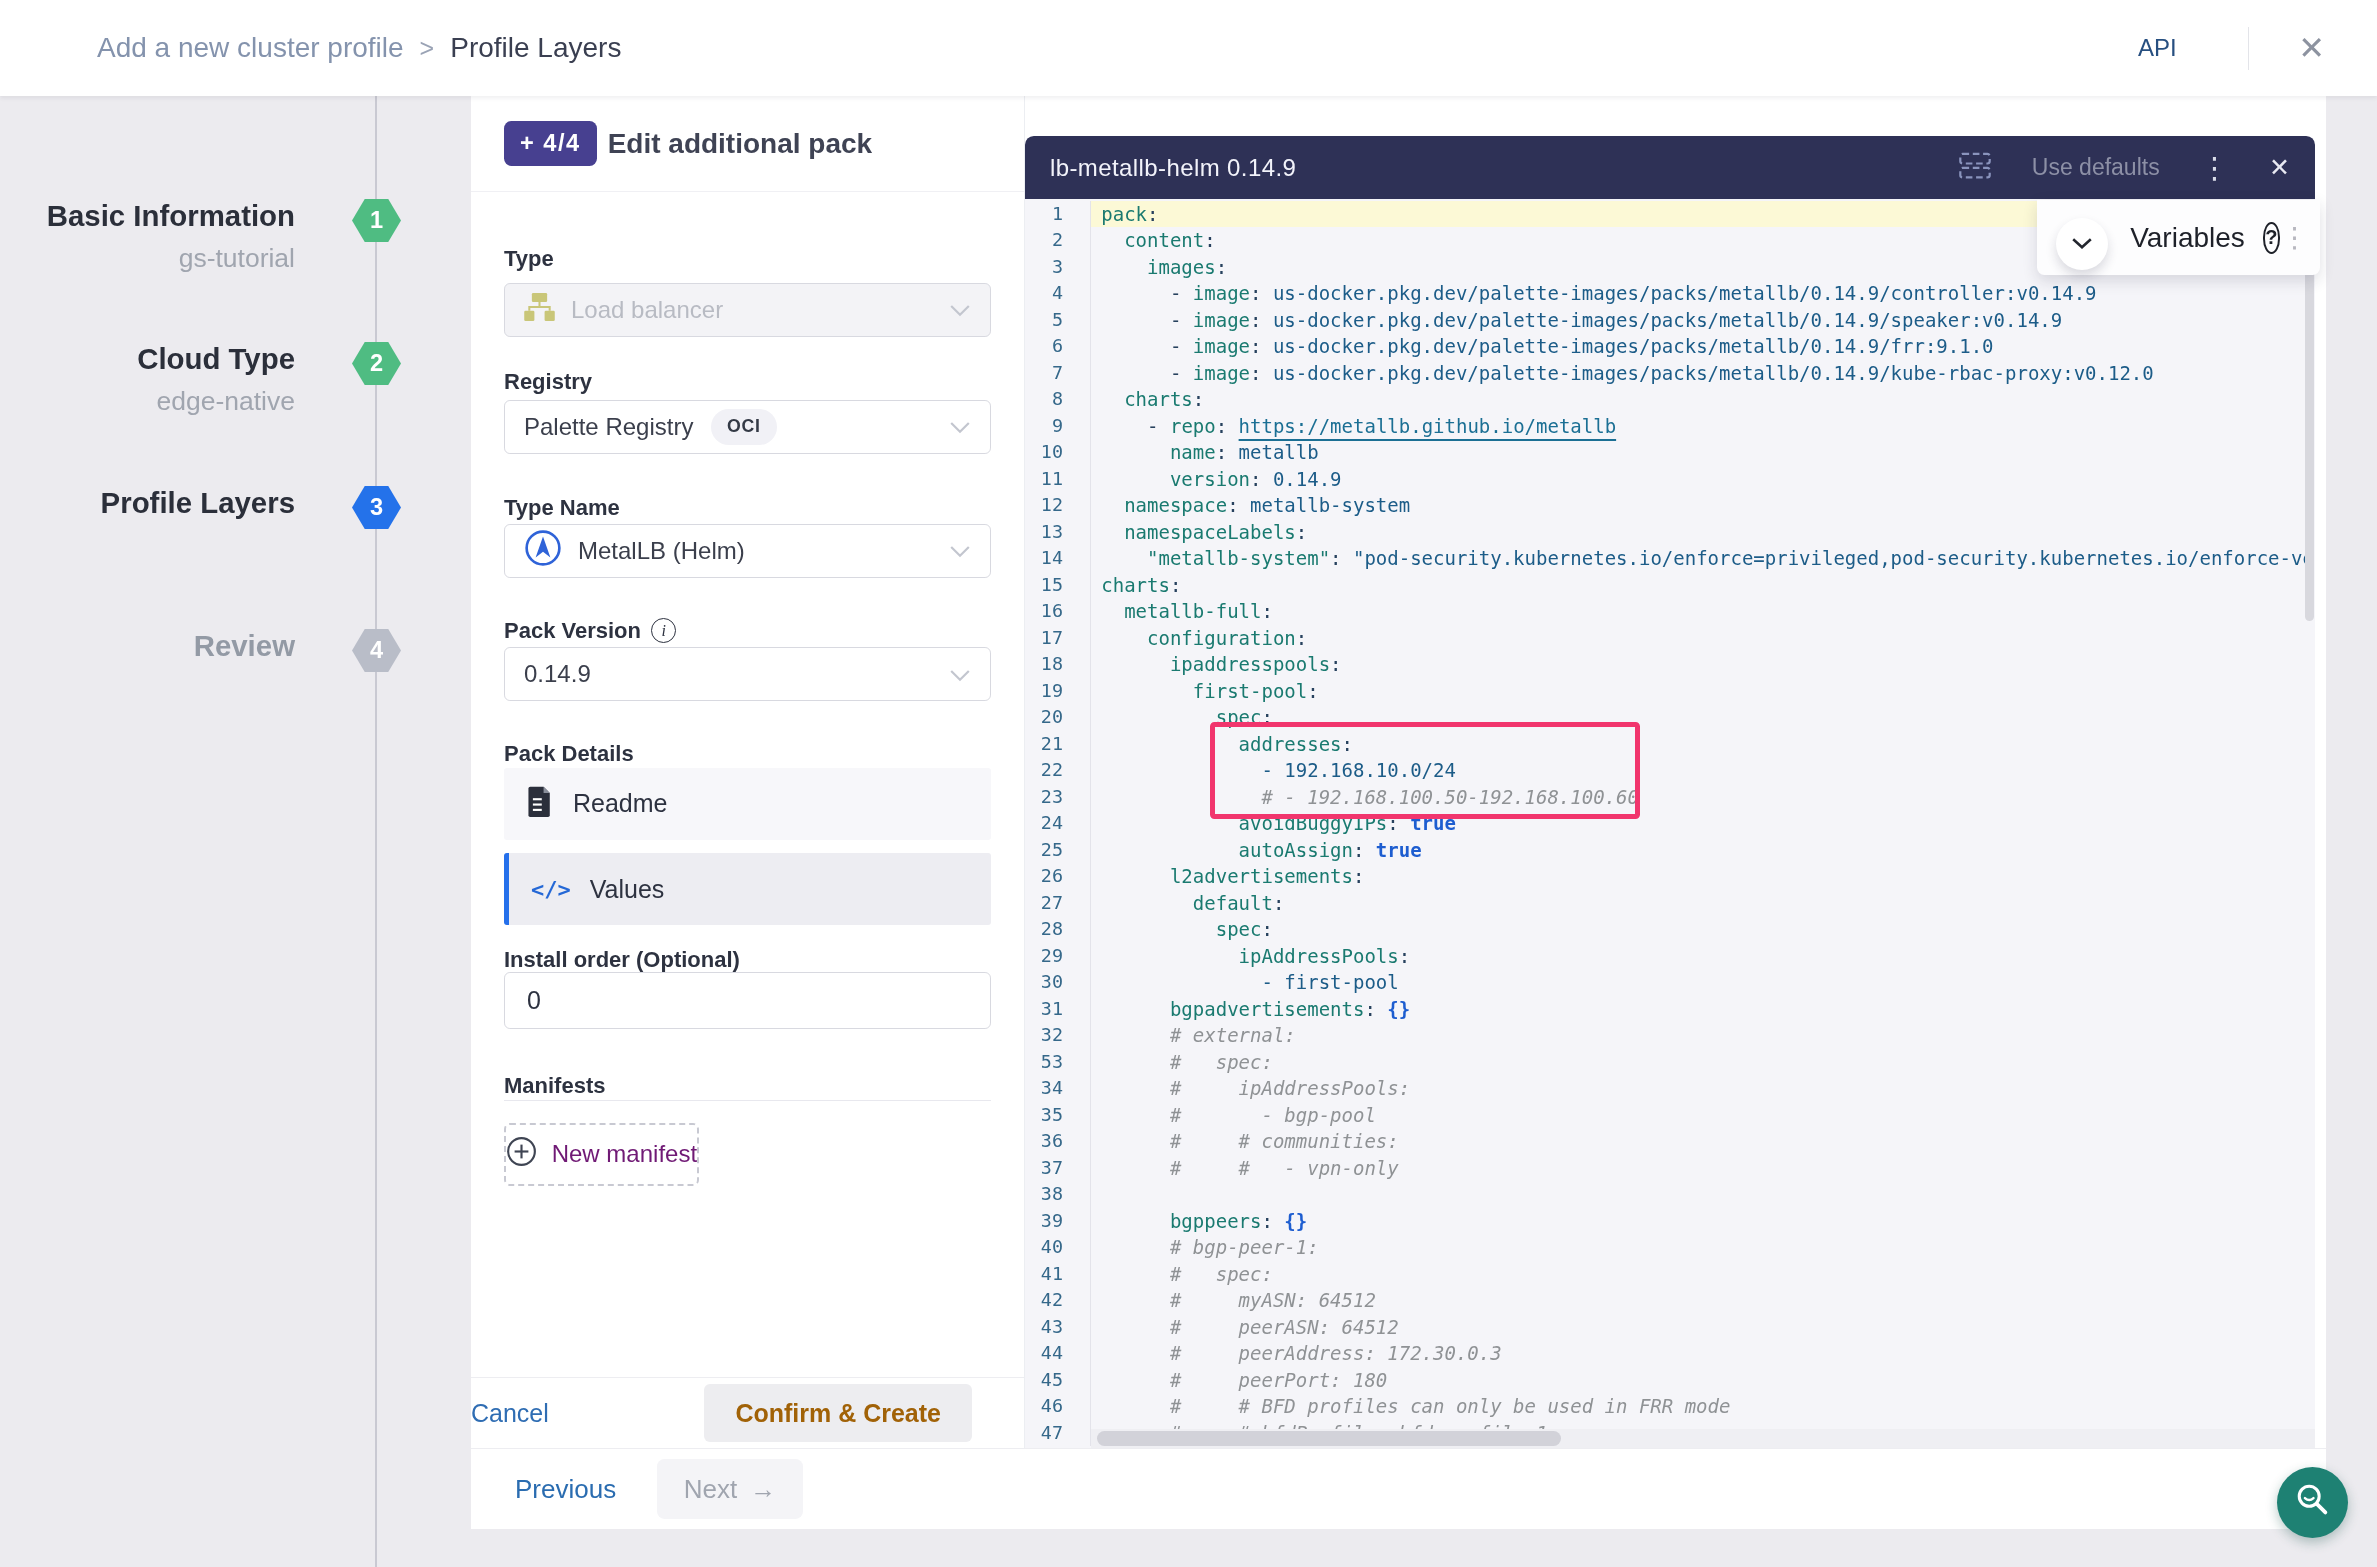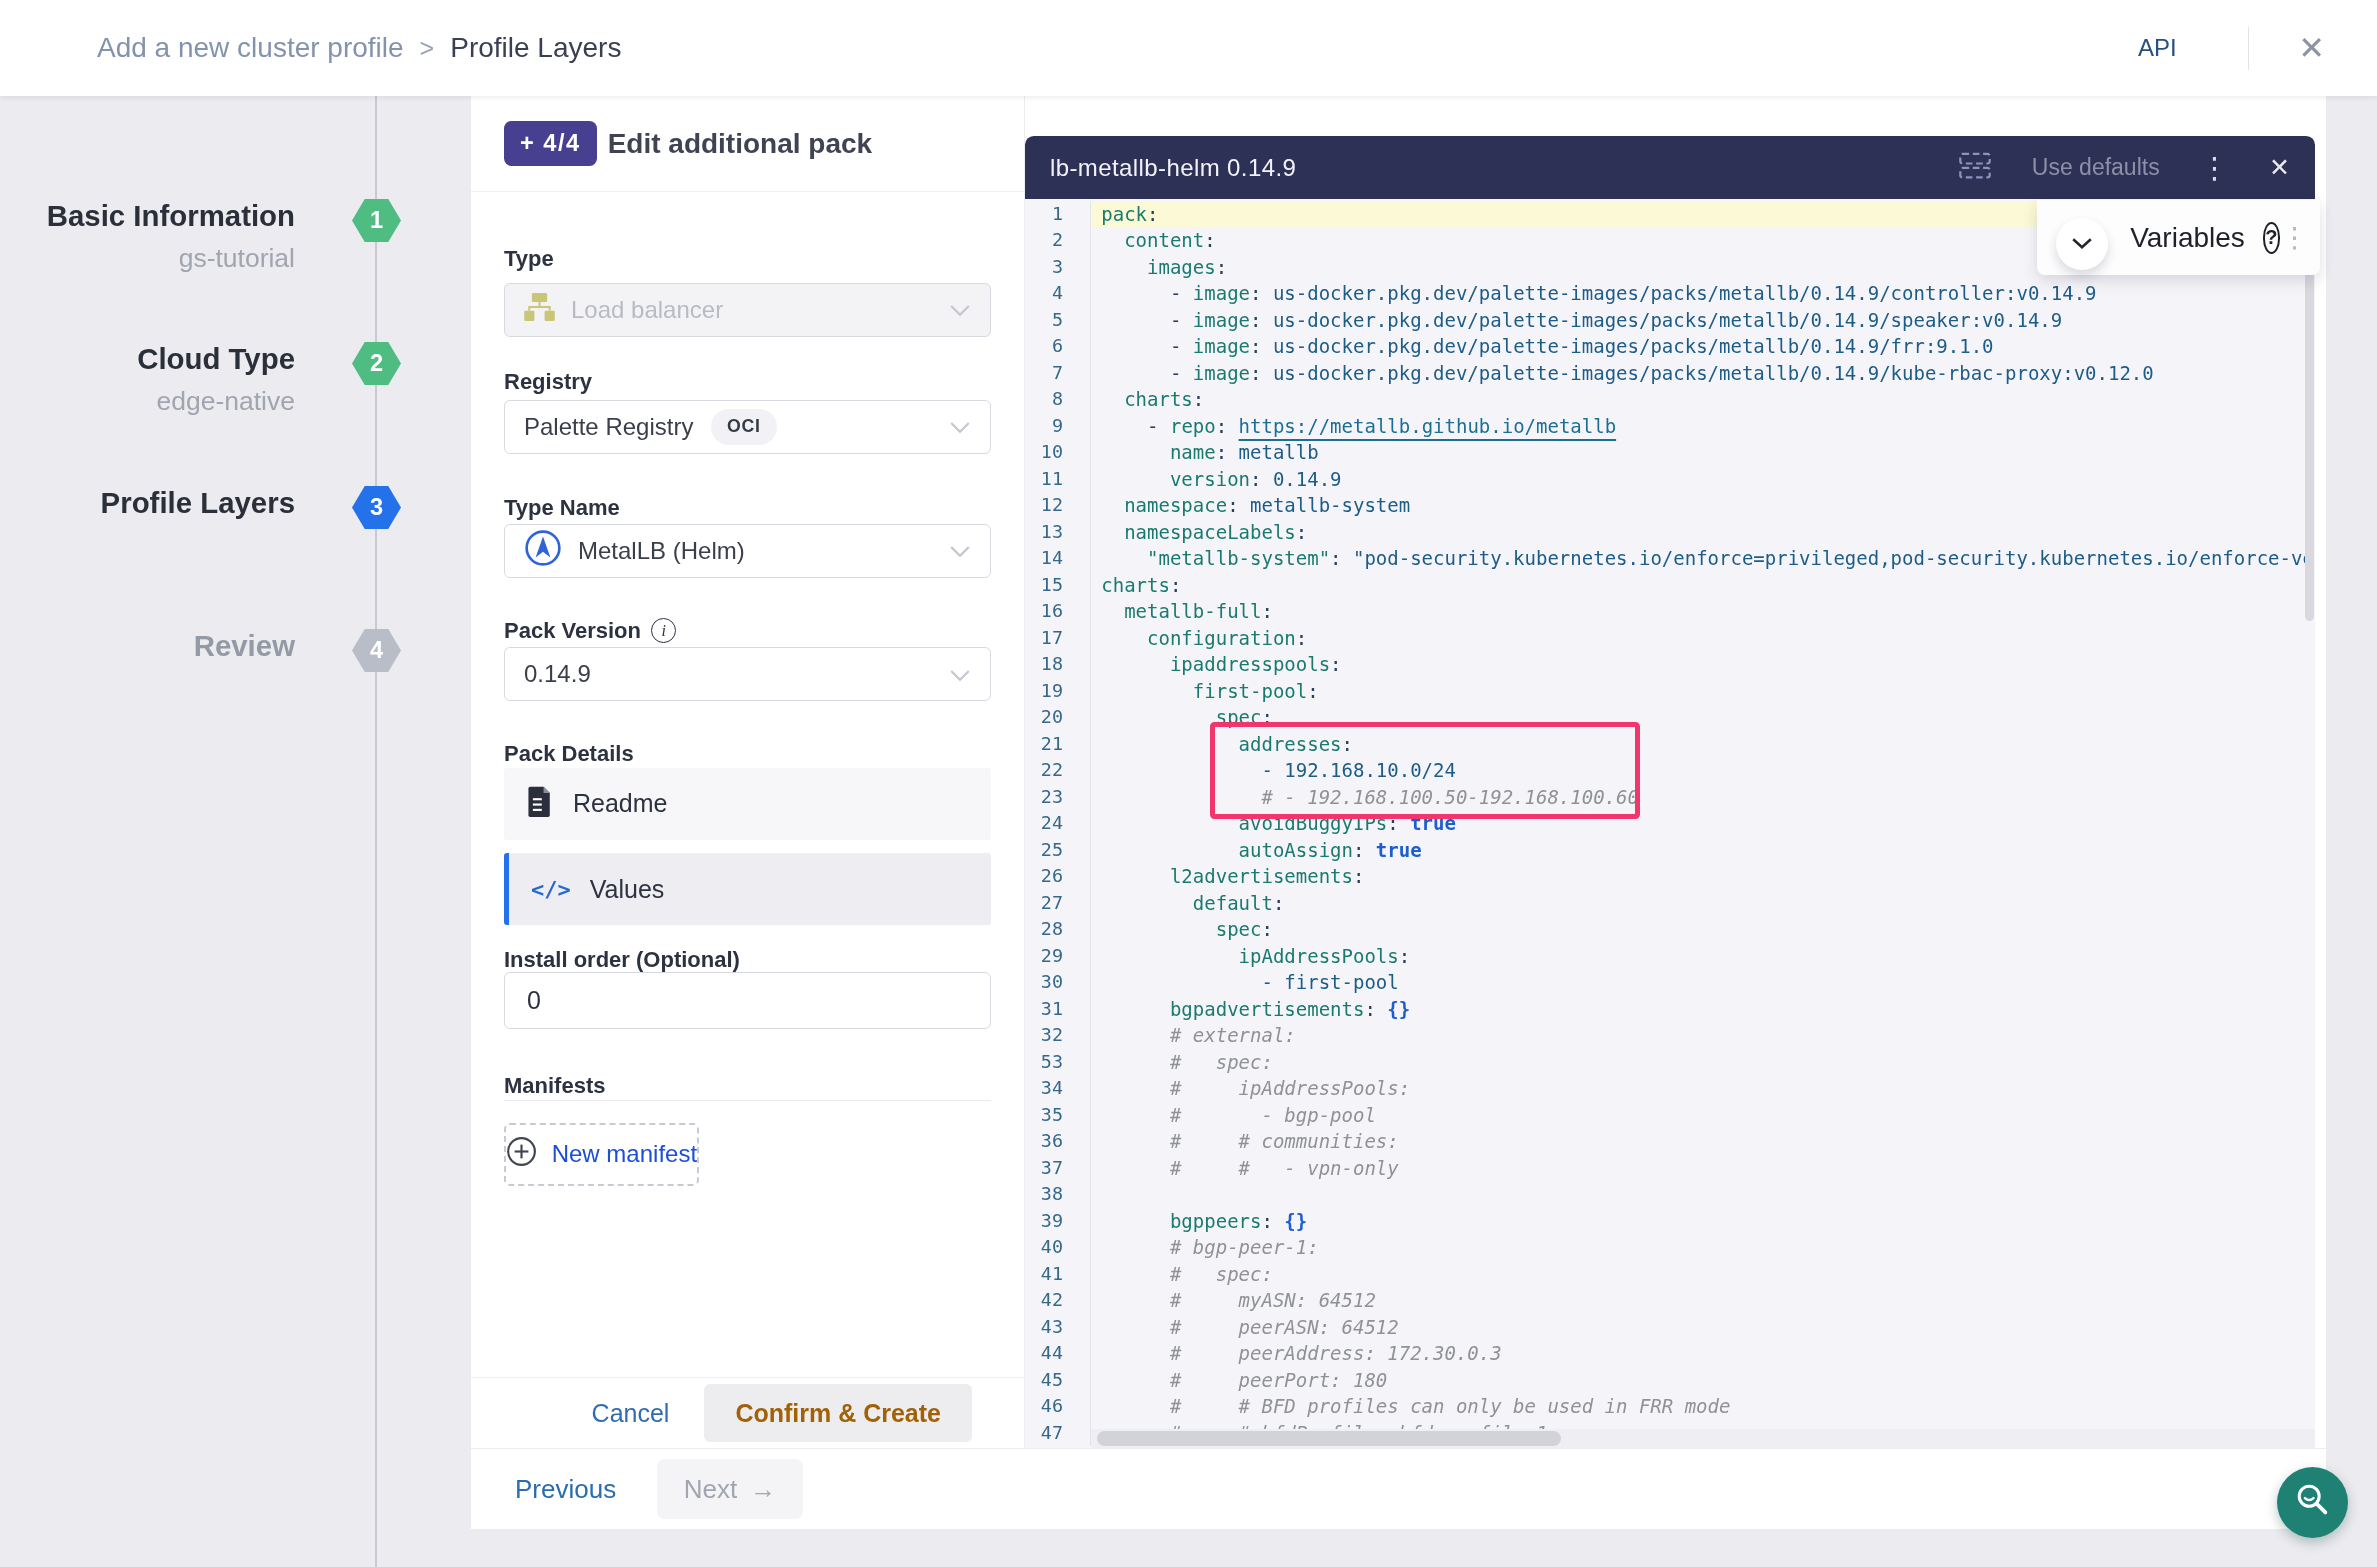--- a/index.html
+++ b/index.html
@@ -76,26 +76,26 @@
   .chev-svg { width: 22px; height: 14.7px; stroke: #c3c6cf; stroke-width: 3; fill: none; }
   .detail-row { margin-top: 13.2px; height: 72px; display: flex; align-items: center; padding: 0 22px; gap: 19px; font-size: 25px; color: #2d3240; border-radius: 2.9px; cursor: pointer; }
   .row-readme { background: #f7f7fa; margin-top: 1.5px; }
   .row-values { background: #ededf2; border-left: 5.2px solid #2570eb; }
   .values-glyph { color: #2468d6; font-weight: 700; font-size: 22px; font-family: "DejaVu Sans Mono", monospace; }
   .input-box { margin-top: 0px; height: 57px; border: 1.5px solid #d8d9e0; border-radius: 5.9px; display: flex; align-items: center; padding: 0 22px; font-size: 25px; color: #2d3240; }
   .manifest-hr { margin-top: 1.5px; border: none; border-top: 1.5px solid #e8e8ee; }
   .manifest-btn {
     margin-top: 22px; height: 63px; border: 2.2px dashed #c8c9d2; border-radius: 5.9px;
     display: flex; align-items: center; justify-content: center; gap: 14.7px;
-    font-size: 24px; color: #1d4ed8; cursor: pointer; background: #fff;
+    font-size: 24px; color: #701a75; cursor: pointer; background: #fff;
   }
   .icon-info { width: 25px; height: 25px; border: 1.8px solid #2d3240; border-radius: 50%; font-size: 16px; font-weight: 400; display: inline-flex; align-items: center; justify-content: center; font-style: italic; font-family: "Liberation Serif", serif; }
   .form-footer {
     position: absolute; left: 0; right: 0; bottom: 0; height: 71px; border-top: 1.5px solid #ededf1;
-    display: flex; align-items: center; justify-content: flex-end; gap: 35px; padding-right: 52px;
+    display: flex; align-items: center; justify-content: space-between; gap: 35px; padding-right: 52px;
   }
   .btn-cancel { color: #2f6db3; font-size: 25px; cursor: pointer; background: none; border: none; font-family: inherit; }
   .btn-confirm { background: #ededf0; border: none; border-radius: 5.9px; color: #a16207; font-size: 25px; font-weight: 600; padding: 14.7px 31px; cursor: pointer; font-family: inherit; }
 
   
   .nav-row { position: absolute; left: 0; right: 0; top: 1352px; height: 81px; border-top: 1.5px solid #ededf1; display: flex; align-items: center; background: #fff; }
   .btn-previous { margin-left: 44px; color: #2a6cb0; font-size: 26px; background: none; border: none; cursor: pointer; font-family: inherit; }
   .btn-next { margin-left: 41px; background: #f4f4f7; color: #a0a5af; font-size: 26px; border: none; border-radius: 7.4px; padding: 14.7px 26.5px; display: flex; align-items: center; gap: 13.2px; cursor: default; font-family: inherit; }
 
   

